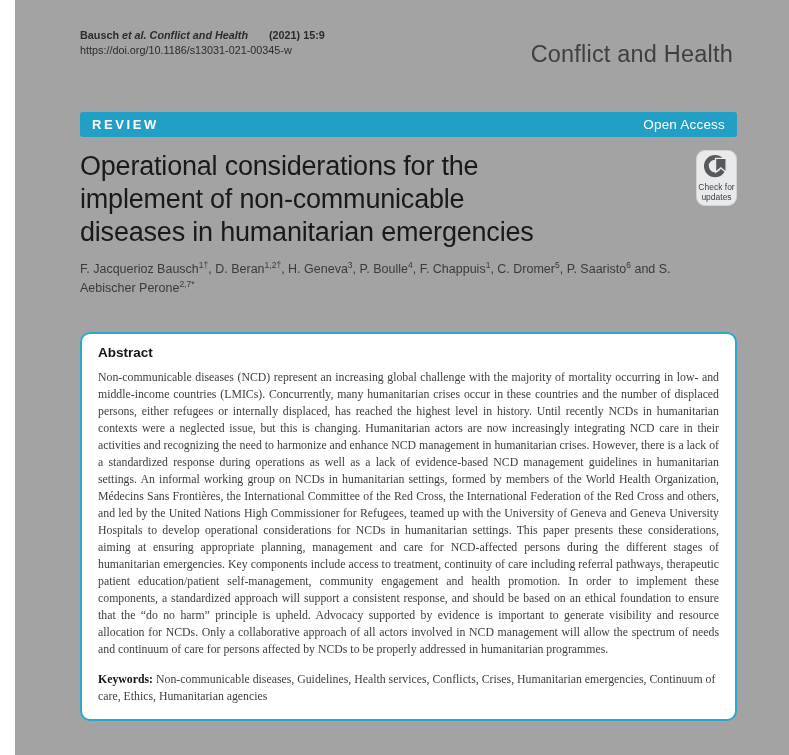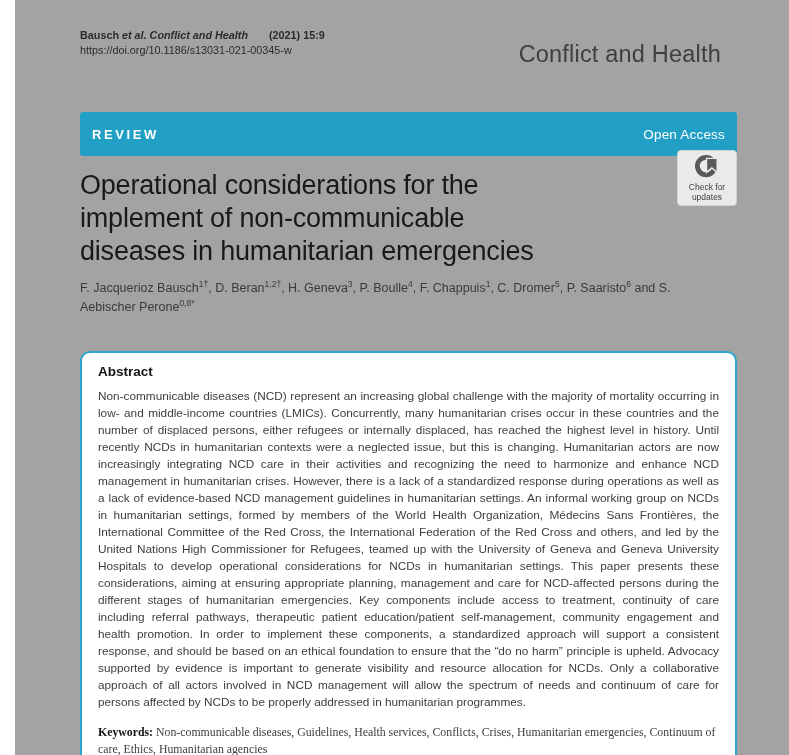--- a/index.html
+++ b/index.html
@@ -20,45 +20,45 @@
   .content{position:relative;height:100%;padding:28px 67px 0 65px;}
 
   
   .header{position:relative;height:84px;}
   .citation{font-size:10.8px;line-height:14.5px;color:#2b2b2b;}
   .citation .l1{font-weight:700;}
   .citation .ital{font-style:italic;}
   .citation .issue{margin-left:18px;}
   .citation .doi{font-weight:400;color:#2b2b2b;text-decoration:none;text-align:right;}
   .journal{
-    position:absolute;top:13px;right:16px;
+    position:absolute;top:13px;right:4px;
     font-size:23.5px;font-weight:400;color:#3f3f3f;letter-spacing:0.2px;
   }
 
   
   .banner{
-    height:44px;background:var(--accent);border-radius:3px;
+    height:25px;background:var(--accent);border-radius:3px;
     display:flex;align-items:center;justify-content:space-between;
     padding:0 12px;color:#fff;
   }
   .banner .type{font-size:13px;font-weight:700;letter-spacing:2.6px;}
   .banner .access{font-size:13.5px;font-weight:400;letter-spacing:0.2px;}
 
   
   .title-block{margin-top:13px;width:600px;}
   .title-line{
     font-size:27px;line-height:33px;font-weight:400;color:#191919;
     letter-spacing:-0.2px;
   }
 
   
   .badge{
     position:absolute;top:150px;right:67px;
-    width:60px;height:56px;
-    background:#e9eaeb;border:1px solid #d2d3d4;border-radius:4px;
+    width:41px;height:56px;
+    background:#e9eaeb;border:1px solid #d2d3d4;border-radius:9px;
     display:flex;flex-direction:column;align-items:center;justify-content:center;
     gap:2px;cursor:pointer;
   }
   .badge-text{font-size:8.5px;line-height:9.5px;color:#3e3f41;text-align:center;}
 
   
   .authors{
     margin-top:11px;width:640px;
     font-size:12.5px;line-height:19px;color:#3a3a3a;
   }
@@ -69,20 +69,21 @@
     margin-top:34px;
     border:2px solid var(--box-border);
     border-radius:10px;
     padding:11px 16px 14px 16px;
     background:#fff;
   }
   .abstract-heading{font-size:13.5px;font-weight:700;color:#141414;margin-bottom:9px;}
   .abstract-body{
     font-size:11.8px;line-height:17px;color:var(--body-ink);
     text-align:justify;
+    font-family:Liberation Serif, serif;
   }
   .keywords{
     margin-top:13px;
     font-size:11.8px;line-height:17px;color:var(--body-ink);font-family:Liberation Serif, serif;
   }
   .keywords .kw-label{font-weight:700;color:#141414;}
 </style>
 </head>
 <body>
 
@@ -119,21 +120,21 @@
         <svg width="27" height="27" viewBox="0 0 28 28">
           <circle cx="12.5" cy="12.5" r="9" fill="none" stroke="#58595b" stroke-width="5"></circle>
           <path d="M13 4.5 h11 v14.5 l-5.5 -4.5 -5.5 4.5 z" fill="#58595b" stroke="#e9eaeb" stroke-width="1.4"></path>
         </svg>
       </span>
       <span class="badge-text">
         <span>Check for</span><br><span>updates</span>
       </span>
     </div>
 
-    <div class="authors"><span>F. Jacquerioz Bausch</span><sup>1†</sup>, <span>D. Beran</span><sup>1,2†</sup>, <span>H. Geneva</span><sup>3</sup>, <span>P. Boulle</span><sup>4</sup>, <span>F. Chappuis</span><sup>1</sup>, <span>C. Dromer</span><sup>5</sup>, <span>P. Saaristo</span><sup>6</sup> and <span>S. Aebischer Perone</span><sup>0,8*</sup></div>
+    <div class="authors"><span>F. Jacquerioz Bausch</span><sup>1†</sup>, <span>D. Beran</span><sup>1,2†</sup>, <span>H. Geneva</span><sup>3</sup>, <span>P. Boulle</span><sup>4</sup>, <span>F. Chappuis</span><sup>1</sup>, <span>C. Dromer</span><sup>5</sup>, <span>P. Saaristo</span><sup>6</sup> and <span>S. Aebischer Perone</span><sup>2,7*</sup></div>
 
     <div class="abstract-box">
       <div class="abstract-heading">Abstract</div>
       <p class="abstract-body">Non-communicable diseases (NCD) represent an increasing global challenge with the majority of mortality occurring in low- and middle-income countries (LMICs). Concurrently, many humanitarian crises occur in these countries and the number of displaced persons, either refugees or internally displaced, has reached the highest level in history. Until recently NCDs in humanitarian contexts were a neglected issue, but this is changing. Humanitarian actors are now increasingly integrating NCD care in their activities and recognizing the need to harmonize and enhance NCD management in humanitarian crises. However, there is a lack of a standardized response during operations as well as a lack of evidence-based NCD management guidelines in humanitarian settings. An informal working group on NCDs in humanitarian settings, formed by members of the World Health Organization, Médecins Sans Frontières, the International Committee of the Red Cross, the International Federation of the Red Cross and others, and led by the United Nations High Commissioner for Refugees, teamed up with the University of Geneva and Geneva University Hospitals to develop operational considerations for NCDs in humanitarian settings. This paper presents these considerations, aiming at ensuring appropriate planning, management and care for NCD-affected persons during the different stages of humanitarian emergencies. Key components include access to treatment, continuity of care including referral pathways, therapeutic patient education/patient self-management, community engagement and health promotion. In order to implement these components, a standardized approach will support a consistent response, and should be based on an ethical foundation to ensure that the “do no harm” principle is upheld. Advocacy supported by evidence is important to generate visibility and resource allocation for NCDs. Only a collaborative approach of all actors involved in NCD management will allow the spectrum of needs and continuum of care for persons affected by NCDs to be properly addressed in humanitarian programmes.</p>
       <p class="keywords">
         <span class="kw-label">Keywords:</span>
         <span>Non-communicable diseases, Guidelines, Health services, Conflicts, Crises, Humanitarian emergencies, Continuum of care, Ethics, Humanitarian agencies</span>
       </p>
     </div>
 

